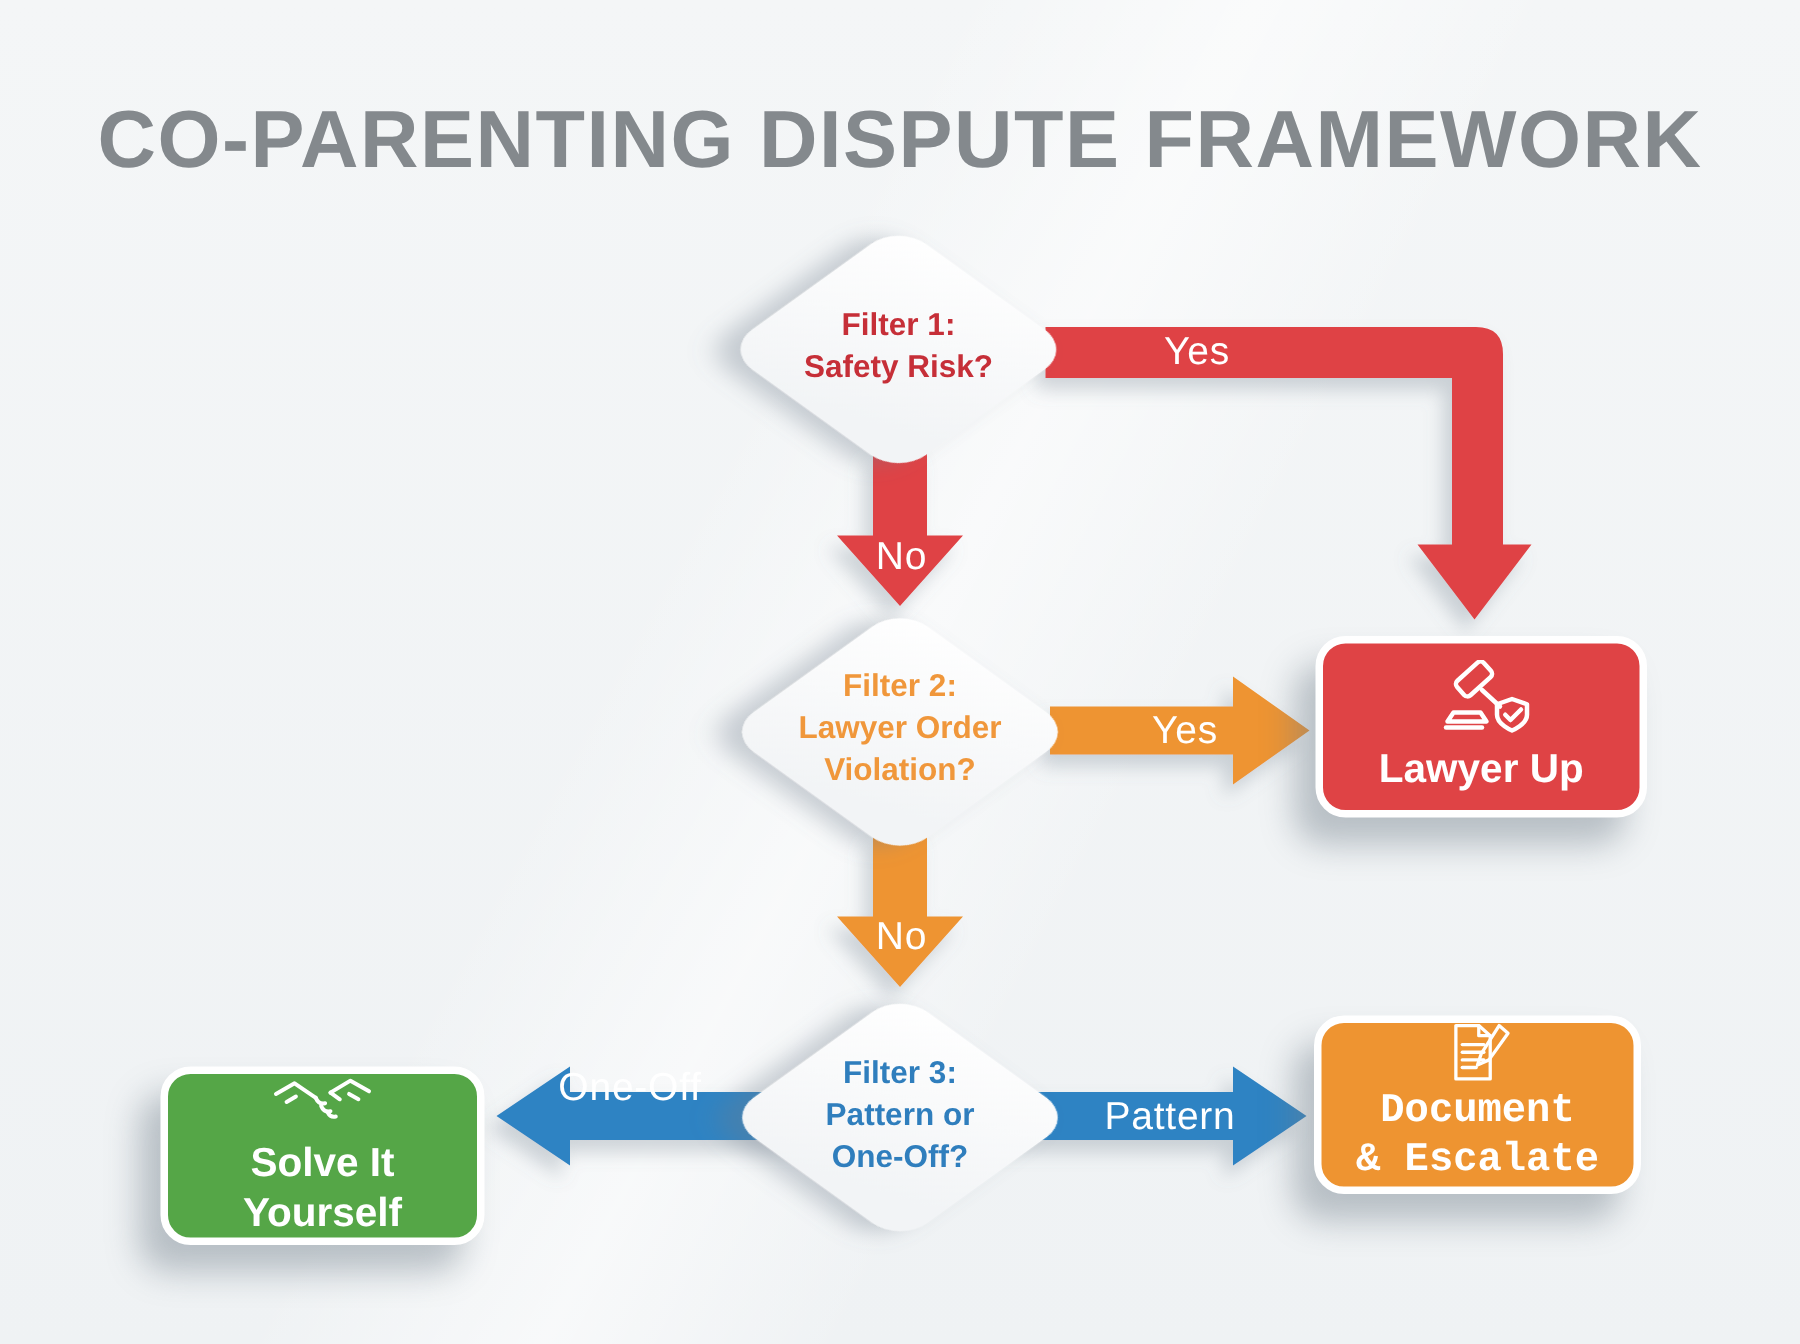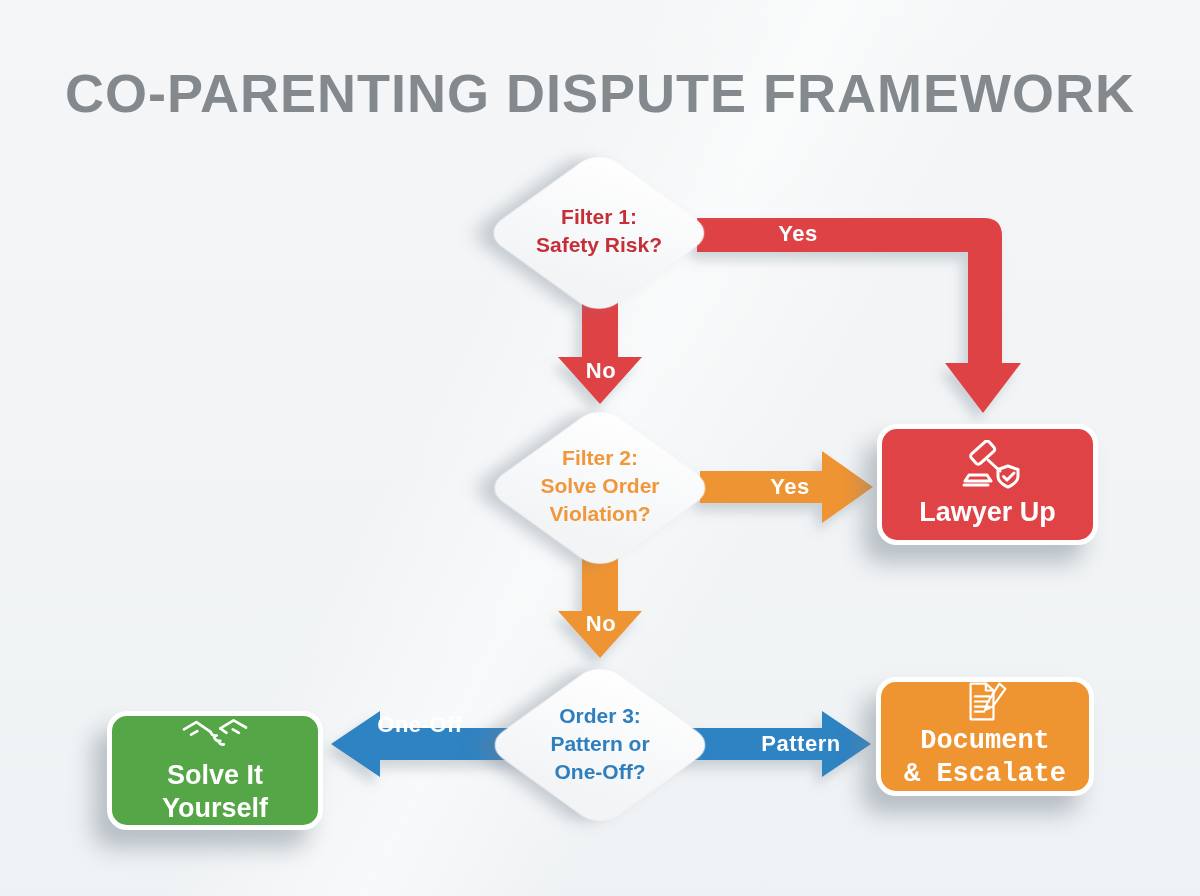--- a/index.html
+++ b/index.html
@@ -30,21 +30,21 @@
     white-space:pre-line;
     font-size:21px;line-height:28px;font-weight:bold;
     width:240px;
   }
   .diamond-label.red{color:var(--red-text,#c62f38);}
   .diamond-label.orange{color:var(--orange-text,#f0973b);}
   .diamond-label.blue{color:var(--blue-text,#2f7ebd);}
   .arrow-label{
     position:absolute;
     transform:translate(-50%,-50%);
-    color:#fff;font-size:22px;font-weight:bold;
+    color:#fff;font-size:26px;font-weight:normal;
     white-space:nowrap;
     letter-spacing:0.5px;
   }
   .node-box{
     position:absolute;
     box-sizing:border-box;
     border:5px solid #fff;
     border-radius:20px;
     display:flex;flex-direction:column;
     align-items:center;justify-content:center;
@@ -88,32 +88,32 @@
     <path filter="url(#shArrow)" fill="var(--blue,#2f83c3)" d="M331 744 L380 711 L380 728 L822 728 L822 711 L871 744 L822 777 L822 760 L380 760 L380 777 Z"></path>
 
     <rect filter="url(#shNode)" x="-82" y="-82" width="164" height="164" rx="26" transform="translate(599,233) scale(1,0.72) rotate(45)" fill="url(#diamondFill)"></rect>
     <rect filter="url(#shNode)" x="-82" y="-82" width="164" height="164" rx="26" transform="translate(600,488) scale(1,0.72) rotate(45)" fill="url(#diamondFill)"></rect>
     <rect filter="url(#shNode)" x="-82" y="-82" width="164" height="164" rx="26" transform="translate(600,745) scale(1,0.72) rotate(45)" fill="url(#diamondFill)"></rect>
   </svg>
 
   <div class="diamond-label red" style="left:599px;top:231px;">Filter 1:
 Safety Risk?</div>
   <div class="diamond-label orange" style="left:600px;top:486px;">Filter 2:
-Solve Order
+Lawyer Order
 Violation?</div>
-  <div class="diamond-label blue" style="left:600px;top:744px;">Order 3:
+  <div class="diamond-label blue" style="left:600px;top:744px;">Filter 3:
 Pattern or
 One-Off?</div>
 
   <div class="arrow-label" style="left:798px;top:234px;">Yes</div>
   <div class="arrow-label" style="left:601px;top:371px;">No</div>
   <div class="arrow-label" style="left:790px;top:487px;">Yes</div>
   <div class="arrow-label" style="left:601px;top:624px;">No</div>
   <div class="arrow-label" style="left:420px;top:725px;">One-Off</div>
-  <div class="arrow-label" style="left:780px;top:744px;margin-left:21px;">Pattern</div>
+  <div class="arrow-label" style="left:780px;top:744px;">Pattern</div>
 
   <div class="node-box box-lawyer">
     <svg class="box-icon" width="66" height="52" viewBox="0 0 66 52" fill="none" stroke="#fff" stroke-width="3" stroke-linecap="round" stroke-linejoin="round">
       <rect x="16" y="6" width="24" height="13" rx="3" transform="rotate(-42 28 13)"></rect>
       <line x1="33" y1="20" x2="45" y2="31"></line>
       <path d="M14 35 h18 l4 6 h-26 z"></path>
       <line x1="9" y1="45" x2="33" y2="45"></line>
       <path d="M53 26 l10 3.5 v7 c0 6.5 -10 10.5 -10 10.5 s-10 -4 -10 -10.5 v-7 z"></path>
       <path d="M48.5 36.5 l3.5 3.5 l7 -7"></path>
     </svg>

